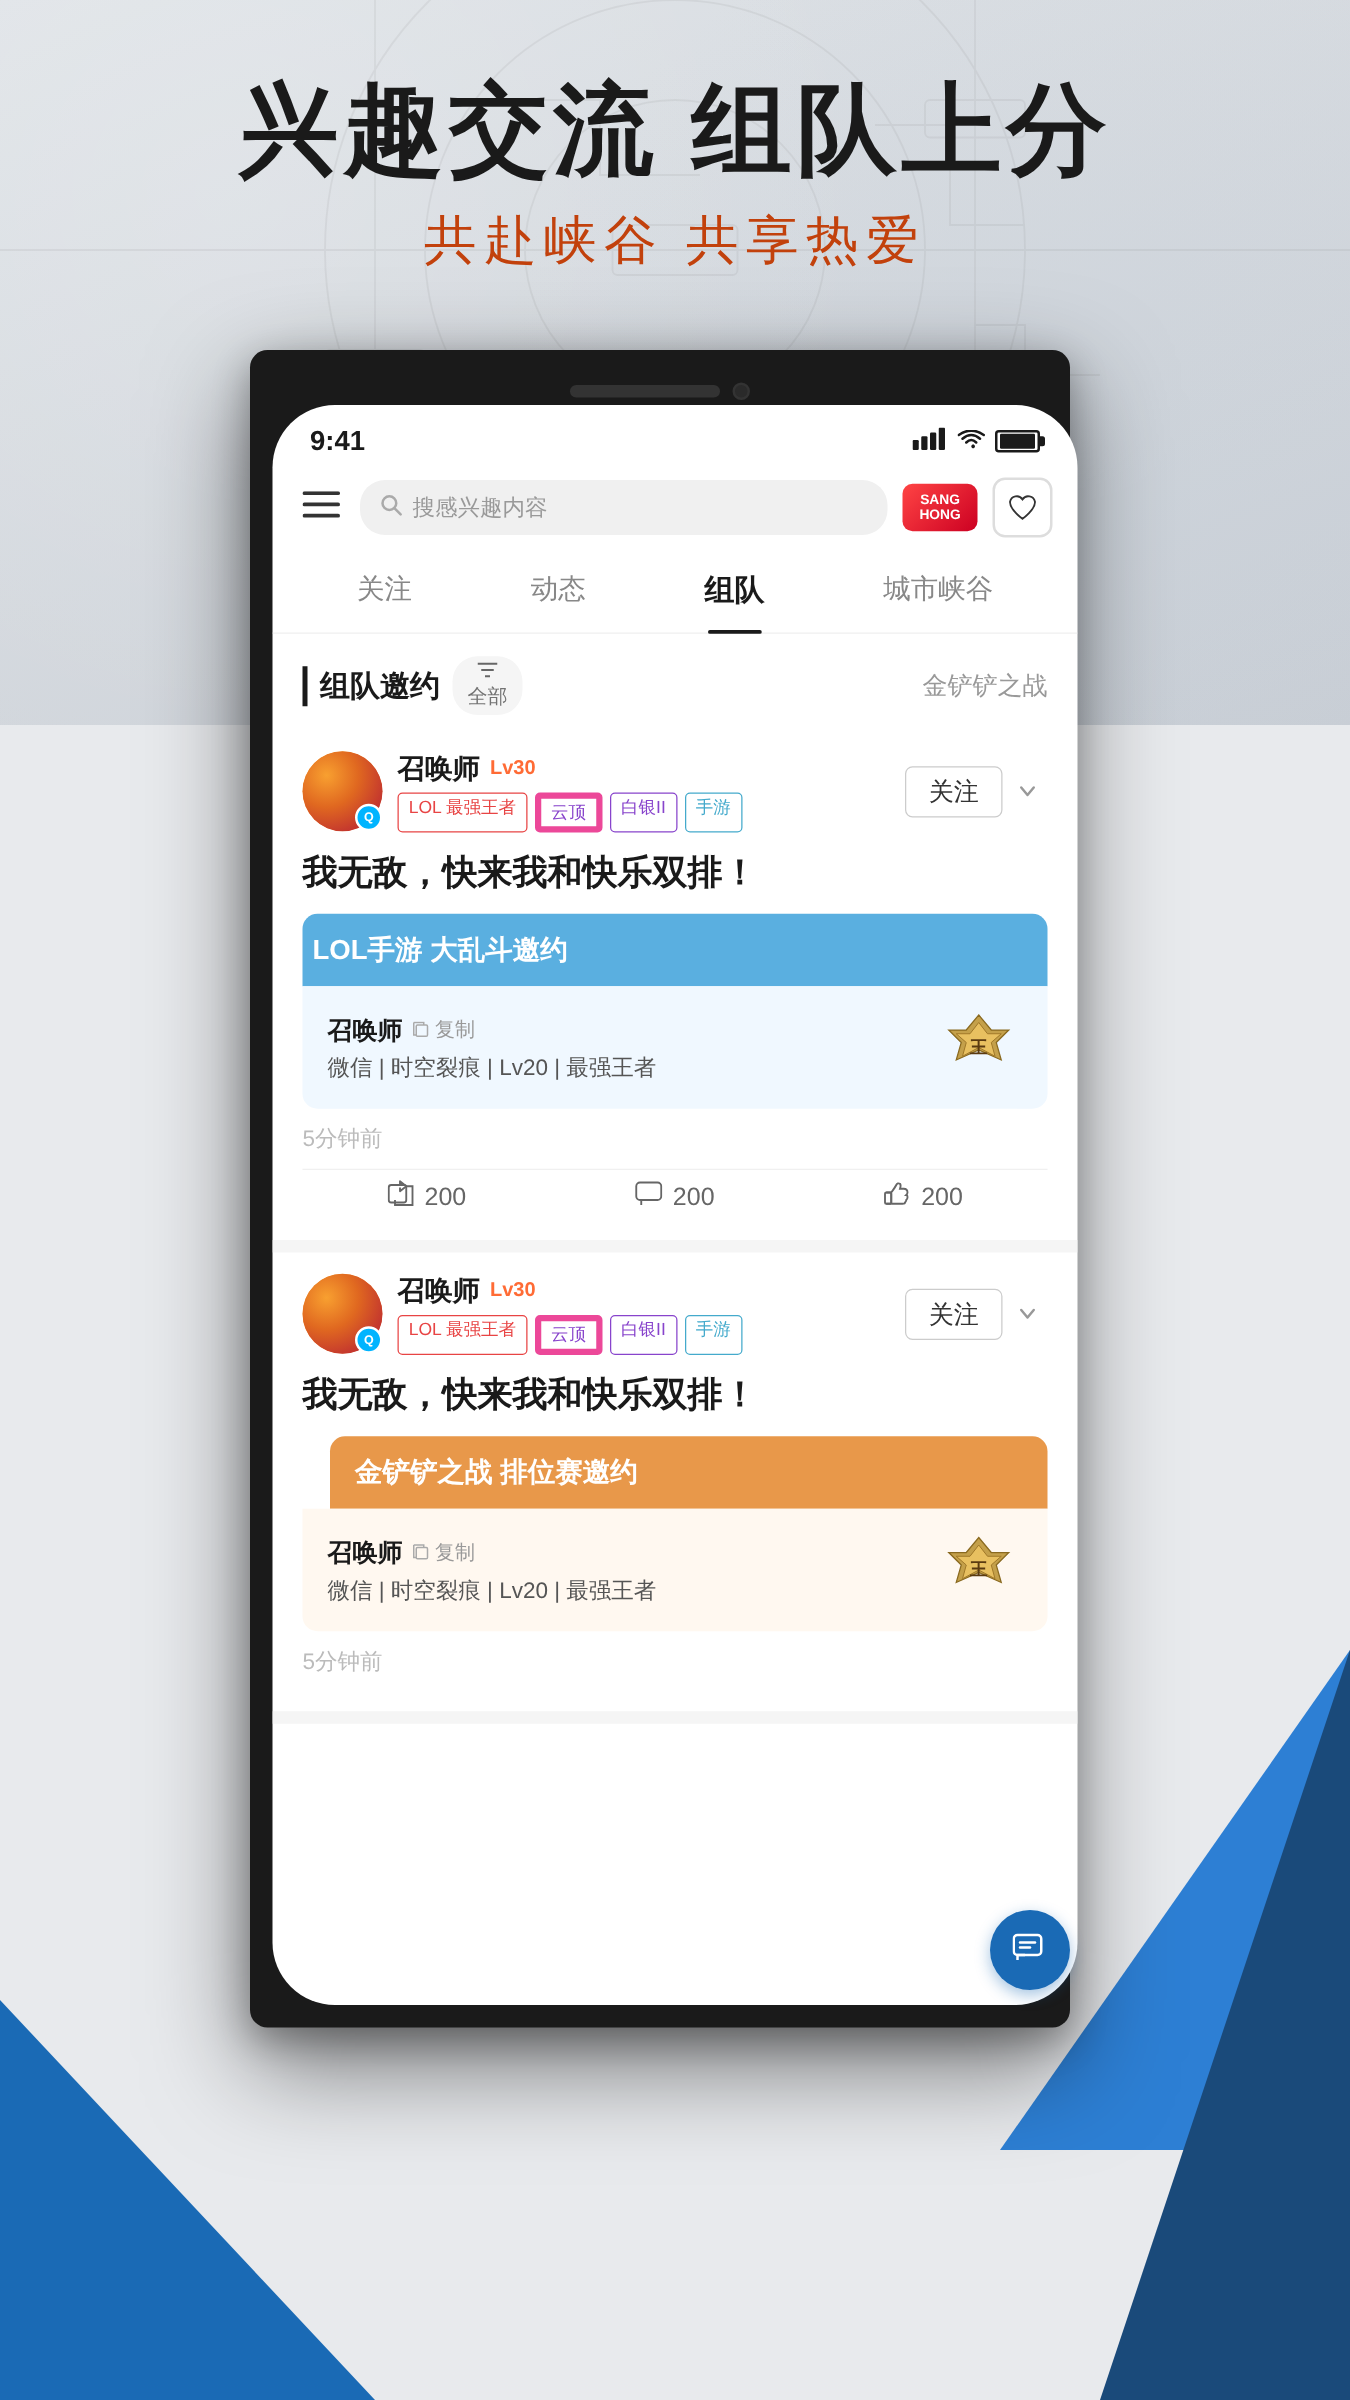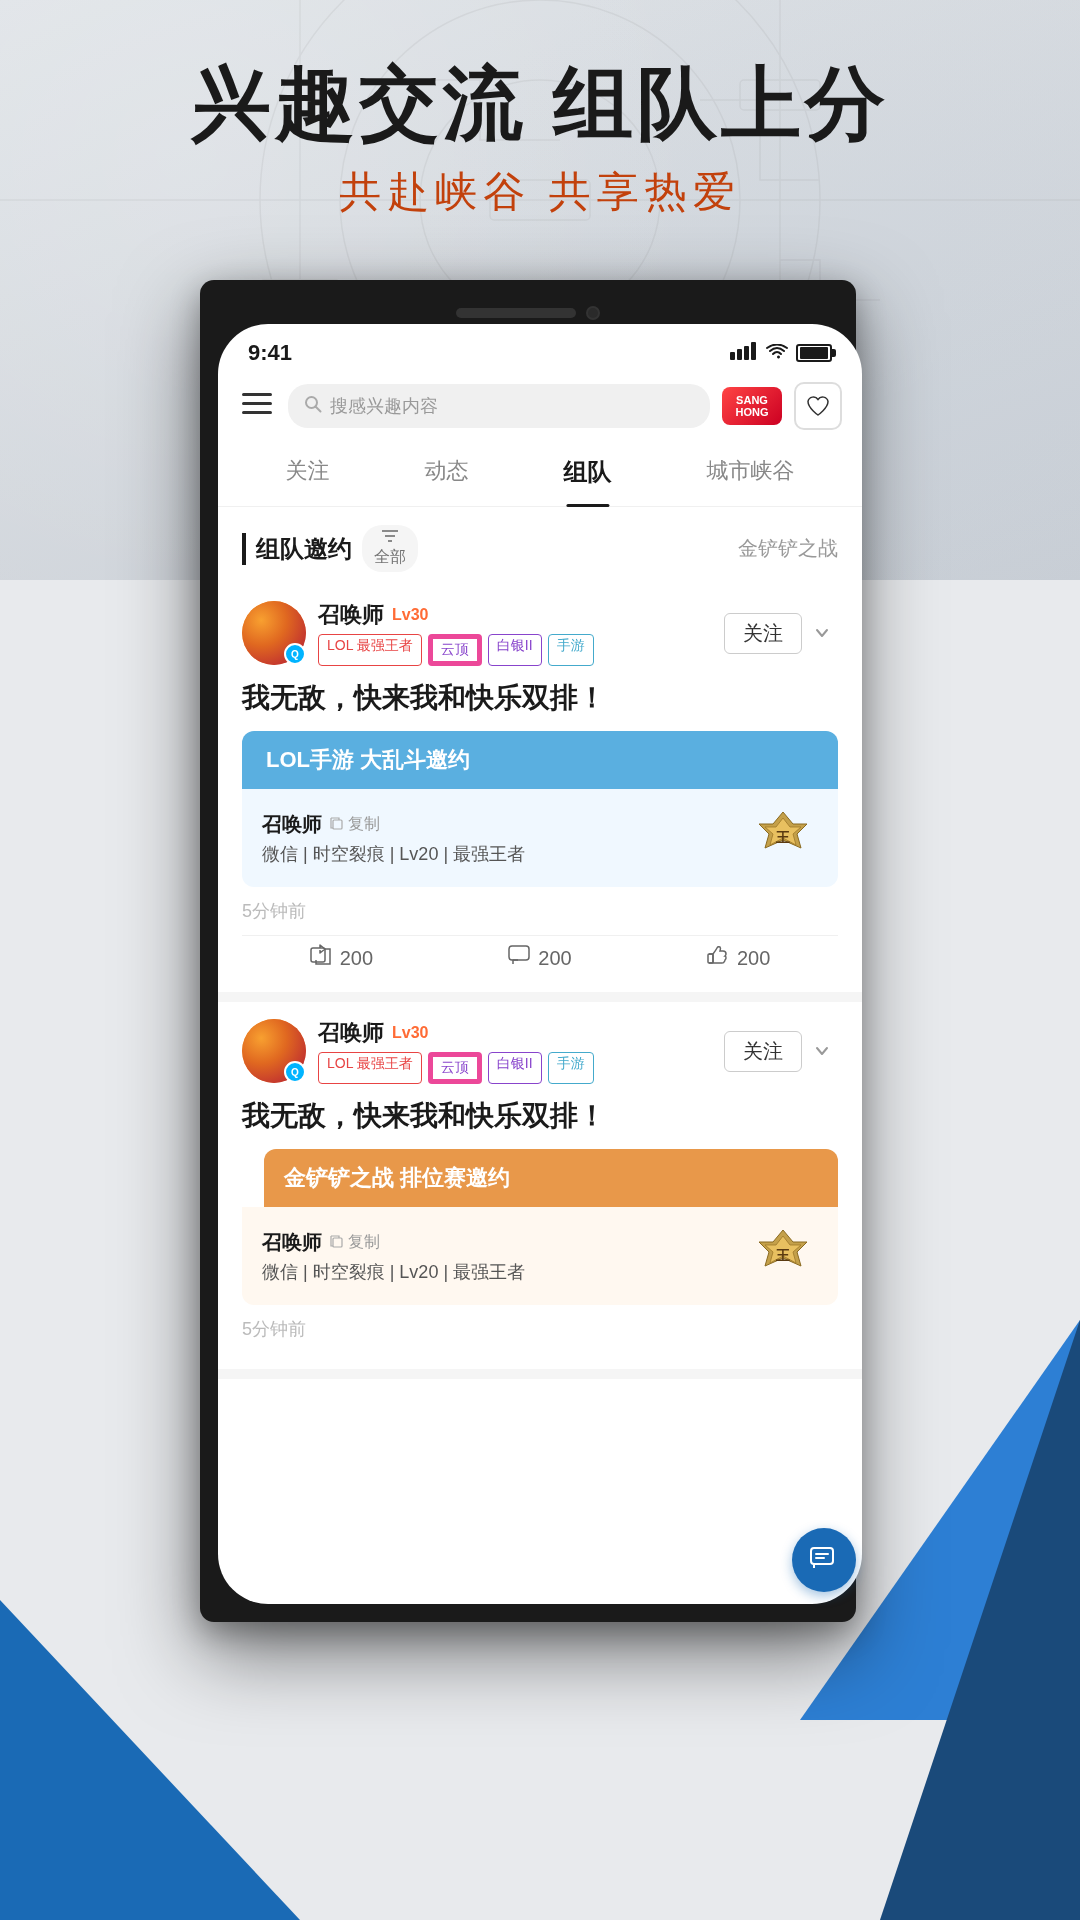--- a/index.html
+++ b/index.html
@@ -388,21 +388,21 @@
       font-weight: 700;
       color: #1a1a1a;
       margin-bottom: 14px;
       line-height: 1.4;
     }
 
     
     .game-card-blue {
       background: #5aafe0;
       border-radius: 12px 12px 0 0;
-      padding: 14px 24px;
+      padding: 14px 8px;
       display: flex;
       align-items: center;
       gap: 8px;
     }
     .game-card-blue-text {
       font-size: 22px;
       font-weight: 700;
       color: white;
     }
 

